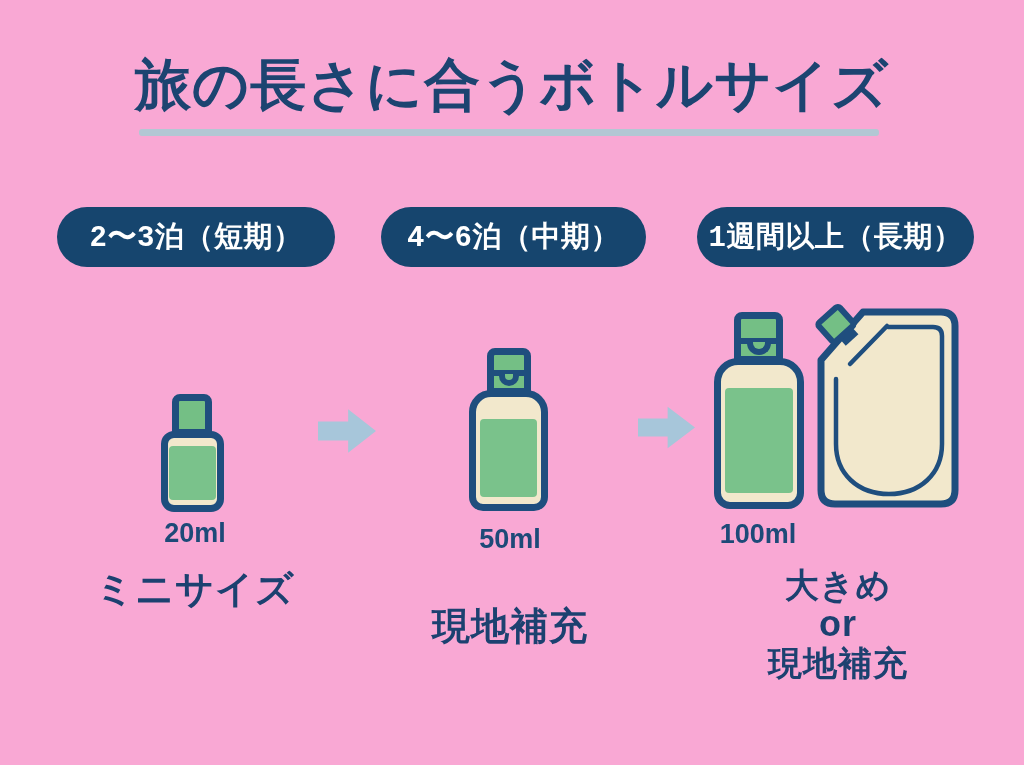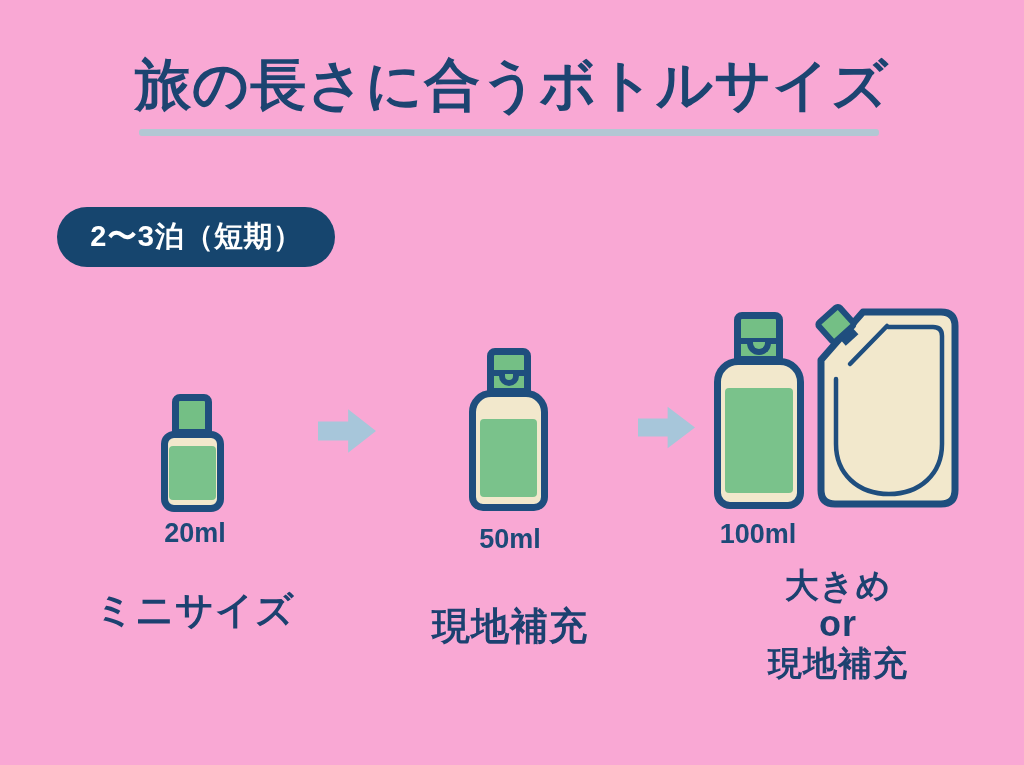--- a/index.html
+++ b/index.html
@@ -62,36 +62,42 @@
     position:absolute;text-align:center;
     font-size:27px;font-weight:700;color:#1d4a78;
   }
   .vol-1{left:60px;width:270px;top:518px;}
   .vol-2{left:375px;width:270px;top:524px;}
   .vol-3{left:698px;width:120px;top:519px;}
   .size-label{
     position:absolute;text-align:center;
     font-size:38px;font-weight:900;color:#1c4170;letter-spacing:1px;
   }
-  .size-1{left:40px;width:310px;top:585px;}
+  .size-1{left:40px;width:310px;top:564px;}
   .size-2{left:375px;width:270px;top:601px;}
   .size-3{left:700px;width:276px;top:566px;font-size:34px;line-height:1.12;}
   .size-3 .or-line{font-size:36px;font-weight:800;}
   .pouch-svg{position:absolute;left:815px;top:304px;overflow:visible;}
 </style>
 </head>
 <body>
 
 <div class="canvas">
 
   <div class="title">旅の長さに合うボトルサイズ</div>
   <div class="title-underline"></div>
 
   <div class="pill pill-1">
     <span>2〜3泊（短期）</span>
+  </div>
+  <div class="pill pill-2">
+    <span>4〜6泊（中期）</span>
+  </div>
+  <div class="pill pill-3">
+    <span>1週間以上（長期）</span>
   </div>
 
   <div>
     <div class="cap" style="left:172px;top:394px;width:40px;height:42px;"></div>
     <div class="body" style="left:161px;top:431px;width:63px;height:81px;border-radius:13px;">
       <div class="label" style="left:1px;right:1px;top:8px;bottom:5px;"></div>
     </div>
   </div>
 
   <div class="arrow arrow-1"></div>

